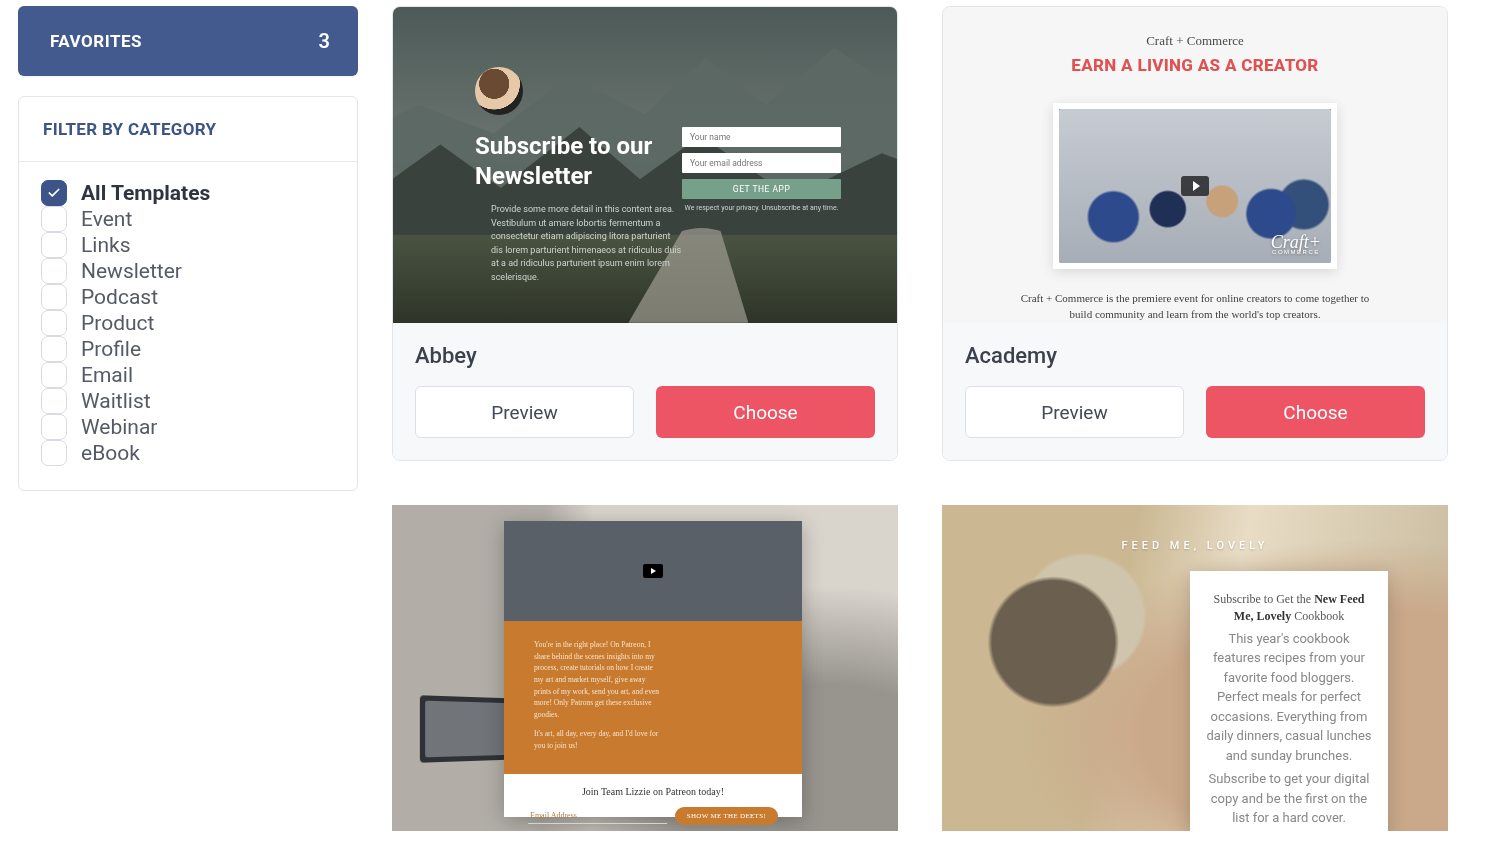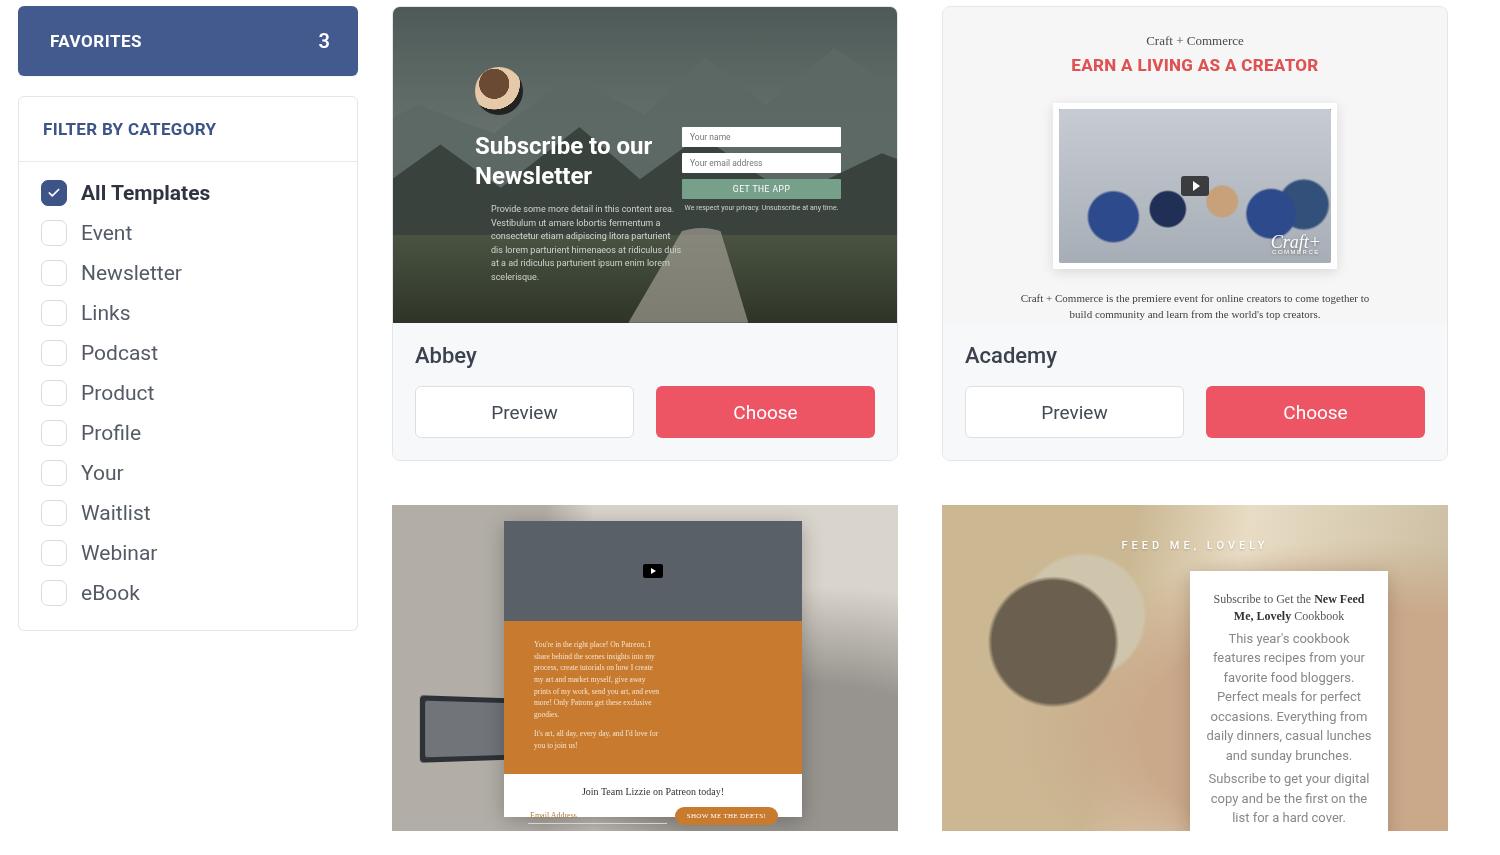--- a/index.html
+++ b/index.html
@@ -36,21 +36,21 @@
     background: #fff;
   }
   .filter-header {
     padding: 22px 24px;
     font-weight: 700;
     font-size: 17px;
     color: #3d5488;
     letter-spacing: .3px;
     border-bottom: 1px solid #e8eaef;
   }
-  .filter-list { padding: 18px 22px 24px; display: flex; flex-direction: column; gap: 14px; }
+  .filter-list { padding: 18px 22px 24px; display: flex; flex-direction: column; }
   .filter-item {
     display: flex; align-items: center; gap: 14px; cursor: pointer;
     user-select: none;
   }
   .filter-item .cb {
     width: 26px; height: 26px; border-radius: 7px;
     border: 1px solid #d7dbe2; background: #fff;
     display: flex; align-items: center; justify-content: center;
     flex: 0 0 26px;
   }
@@ -225,41 +225,41 @@
               </svg>
             </span>
             <span class="lbl">All Templates</span>
           </div>
           <div class="filter-item">
             <span class="cb"></span>
             <span class="lbl">Event</span>
           </div>
           <div class="filter-item">
             <span class="cb"></span>
+            <span class="lbl">Links</span>
+          </div>
+          <div class="filter-item">
+            <span class="cb"></span>
             <span class="lbl">Newsletter</span>
           </div>
           <div class="filter-item">
             <span class="cb"></span>
-            <span class="lbl">Links</span>
-          </div>
-          <div class="filter-item">
-            <span class="cb"></span>
             <span class="lbl">Podcast</span>
           </div>
           <div class="filter-item">
             <span class="cb"></span>
             <span class="lbl">Product</span>
           </div>
           <div class="filter-item">
             <span class="cb"></span>
             <span class="lbl">Profile</span>
           </div>
           <div class="filter-item">
             <span class="cb"></span>
-            <span class="lbl">Your</span>
+            <span class="lbl">Email</span>
           </div>
           <div class="filter-item">
             <span class="cb"></span>
             <span class="lbl">Waitlist</span>
           </div>
           <div class="filter-item">
             <span class="cb"></span>
             <span class="lbl">Webinar</span>
           </div>
           <div class="filter-item">

